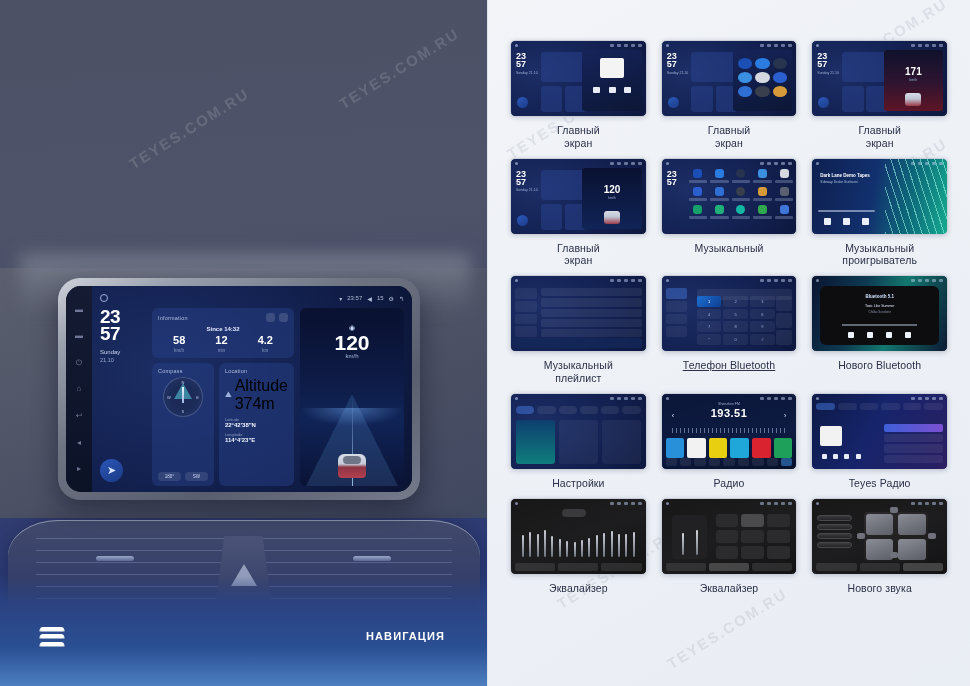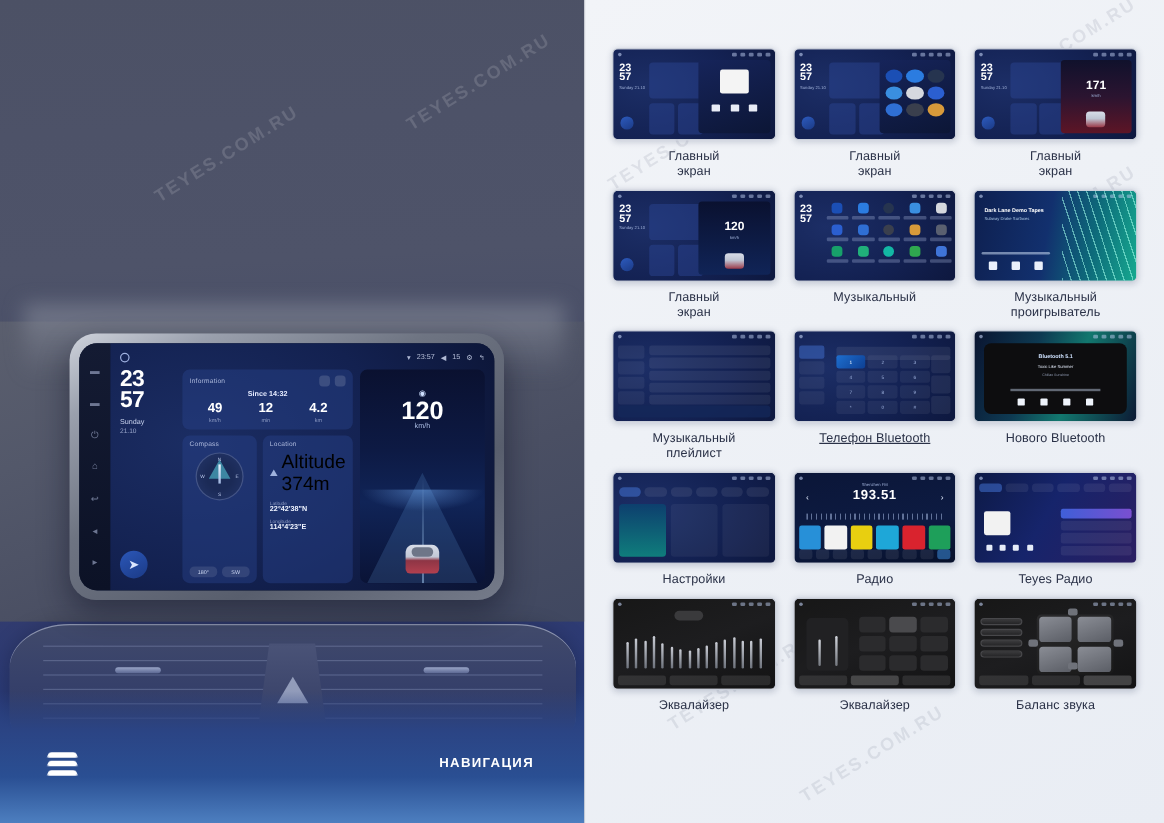--- a/index.html
+++ b/index.html
@@ -410,21 +410,21 @@
                   <div class="info-head">
                     <div class="ctitle">Information</div>
                     <div class="icons">
                       <i></i>
                       <i></i>
                     </div>
                   </div>
                   <div class="since">Since 14:32</div>
                   <div class="stats">
                     <div class="stat">
-                      <div class="v">49</div>
+                      <div class="v">58</div>
                       <div class="u">km/h</div>
                     </div>
                     <div class="stat">
                       <div class="v">12</div>
                       <div class="u">min</div>
                     </div>
                     <div class="stat">
                       <div class="v">4.2</div>
                       <div class="u">km</div>
                     </div>
@@ -1007,17 +1007,17 @@
             <div class="bal-btn" style="left: 58%; top: 8px;"></div>
             <div class="bal-btn" style="left: 58%; bottom: 16px;"></div>
             <div class="bal-btn" style="left: 33%; top: 46%;"></div>
             <div class="bal-btn" style="right: 8%; top: 46%;"></div>
             <div class="eq-foot">
               <div></div>
               <div></div>
               <div style="background: rgba(255, 255, 255, 0.2);"></div>
             </div>
           </div>
-          <div class="caption" style="white-space: pre-line;">Баланс звука</div>
+          <div class="caption" style="white-space: pre-line;">Нового звука</div>
         </div>
       </div>
   </div>
 </div>
 
 </body></html>

